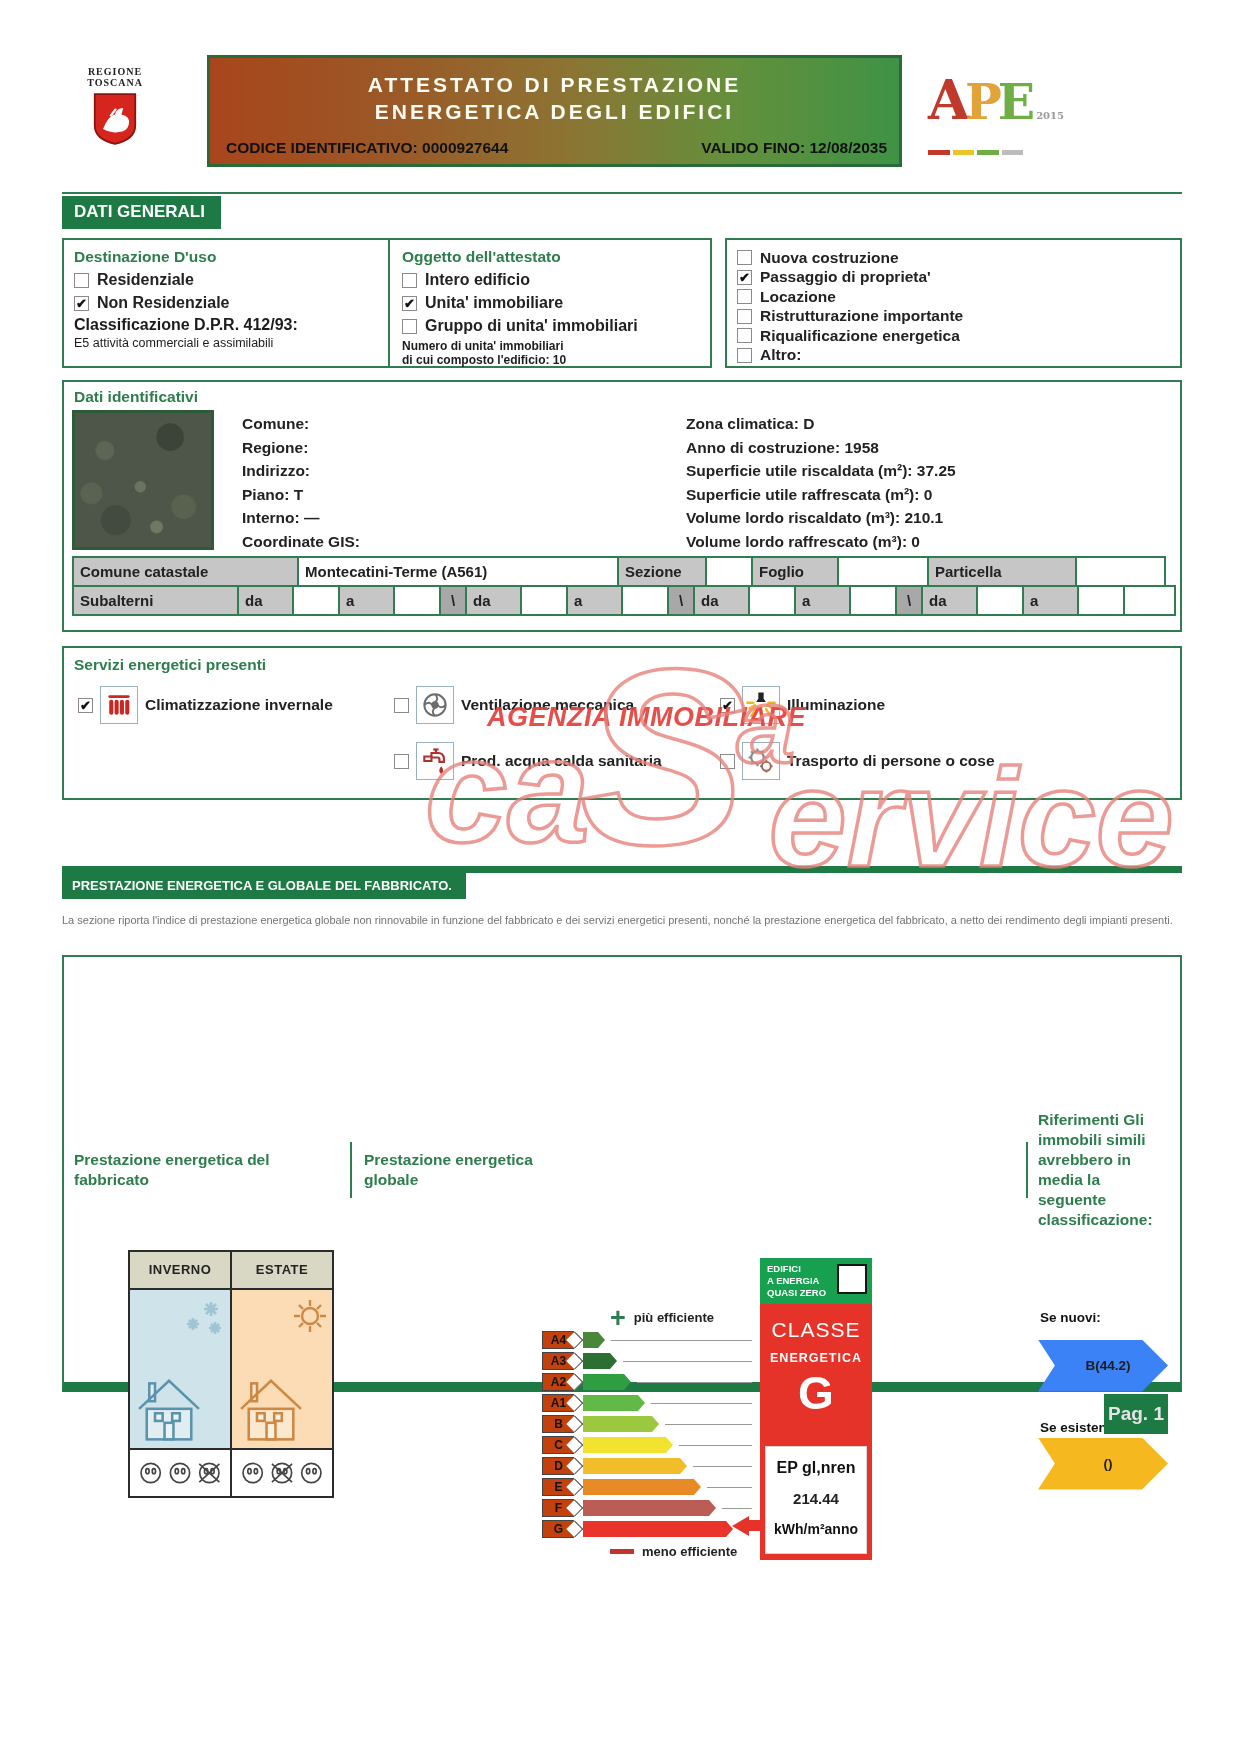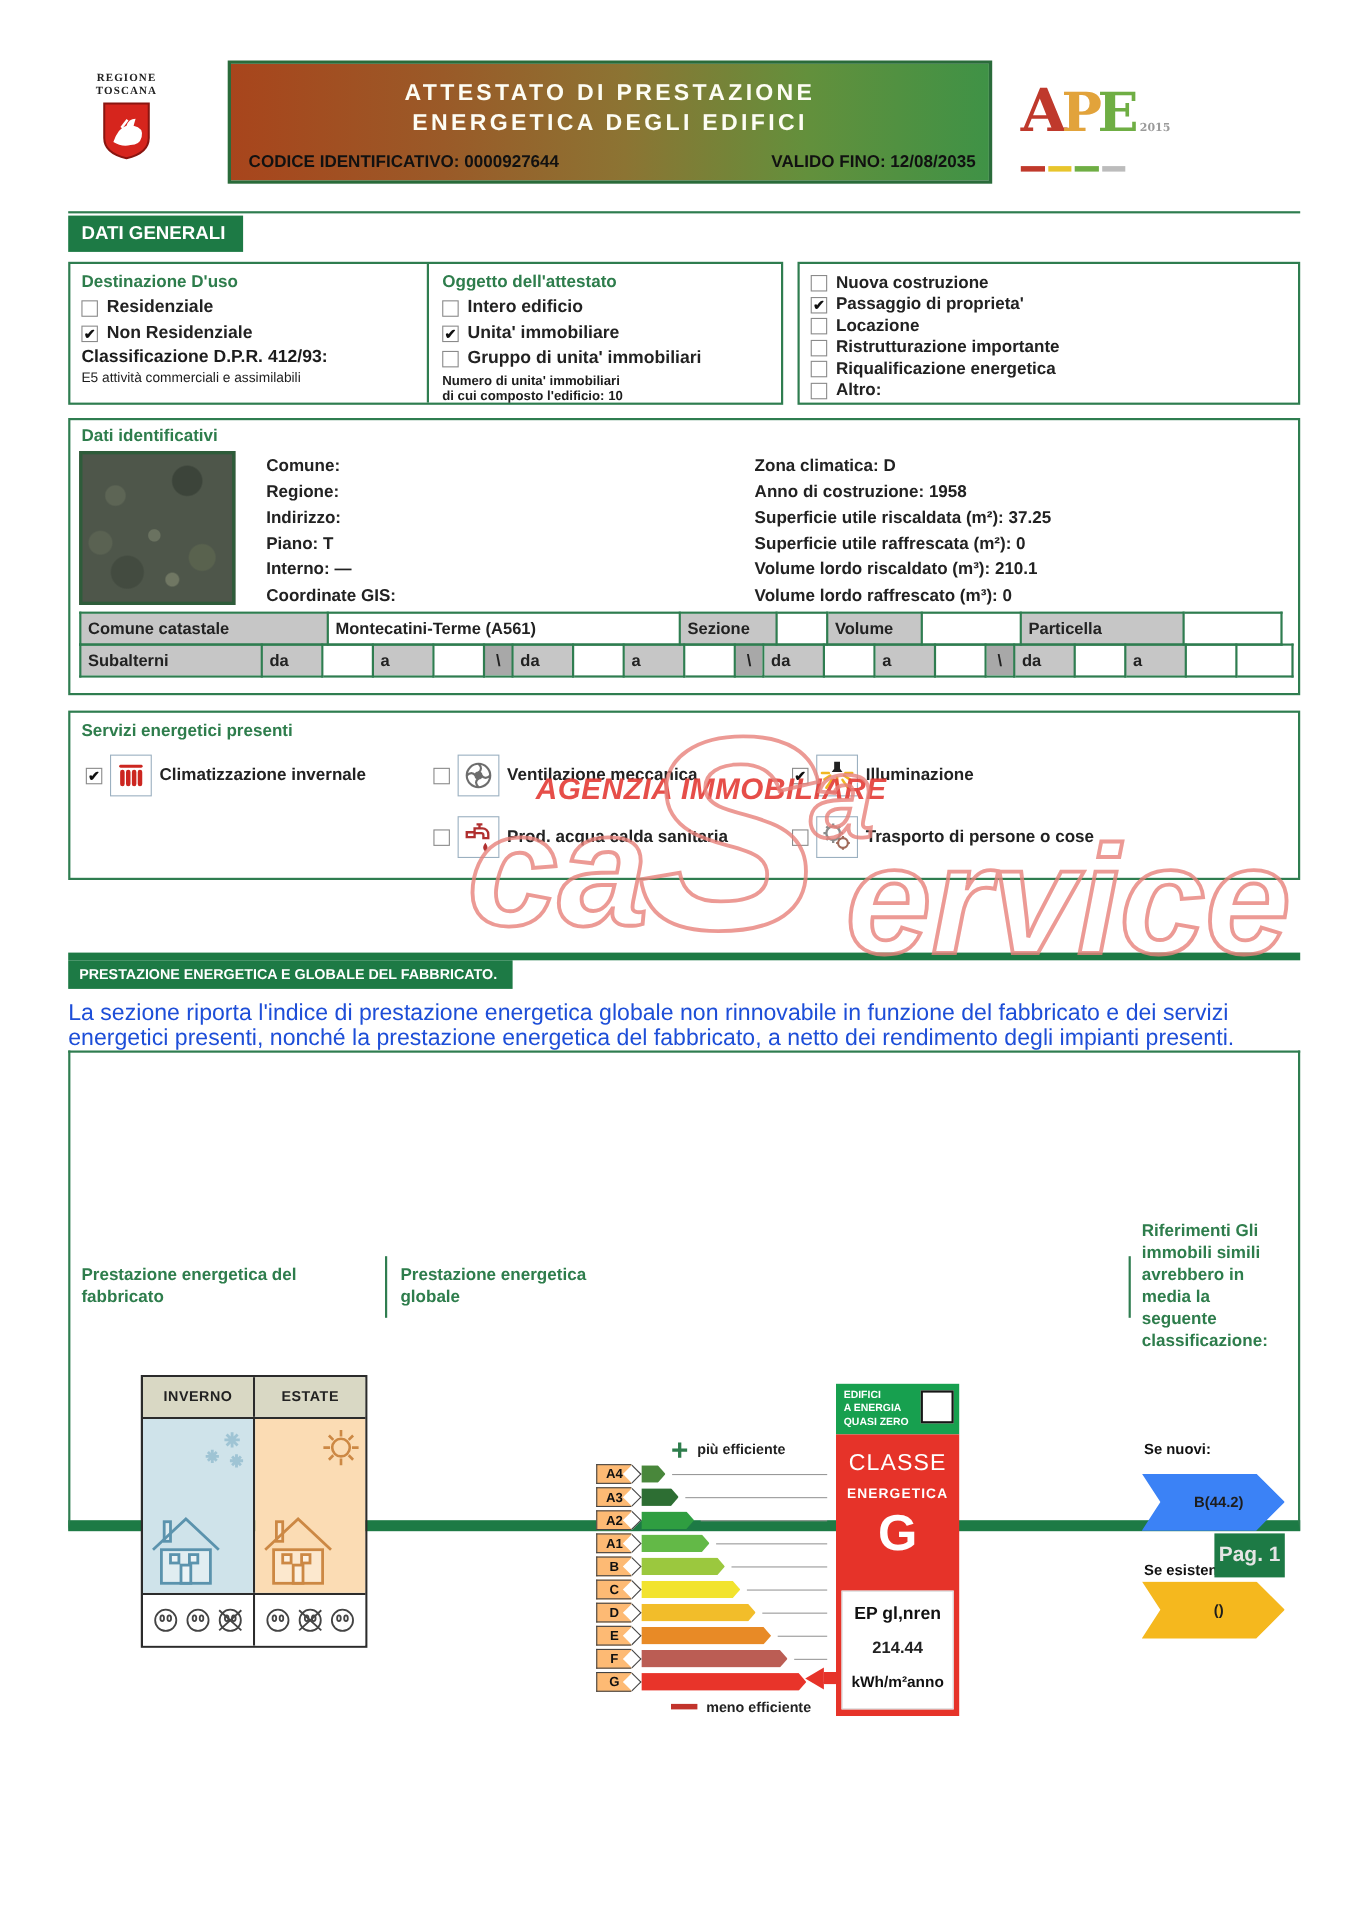--- a/index.html
+++ b/index.html
@@ -78,21 +78,21 @@
   .cat2 { margin-top:-2px; }
 
   
   .box-serv { left:62px; top:646px; width:1120px; height:154px; }
   .serv-title { position:absolute; left:10px; top:8px; }
   .svc { position:absolute; display:flex; align-items:center; gap:7px; }
   .icon-box { width:38px; height:38px; border:1.5px solid #9bb0c0; background:#fff; display:inline-flex; align-items:center; justify-content:center; flex:0 0 38px; }
   .svc-label { font-weight:bold; font-size:15.5px; color:#222; }
 
   
-  .desc { position:absolute; left:62px; top:909px; width:1122px; font-size:21px; line-height:23px; color:#1d4ed8; }
+  .desc { position:absolute; left:62px; top:909px; width:1122px; font-size:11px; line-height:23px; color:#737373; }
 
   
   .box-perf { left:62px; top:955px; width:1120px; height:437px; border-bottom:10px solid #1d7a45; display:flex;align-items:center; }
   .colA { width:288px; border-right:2px solid #2f7d50; position:relative; padding:8px 10px; }
   .colB { flex:1; border-right:2px solid #2f7d50; position:relative; padding:8px 12px; }
   .colC { width:152px; position:relative; padding:8px 10px; }
   .col-title { color:#2e7d4c; font-weight:bold; font-size:15.5px; line-height:20px; }
 
   
   .season-tbl { position:absolute; left:64px; top:108px; width:206px; border:2px solid #2b2b2b; }
@@ -106,21 +106,21 @@
   .season-faces { display:flex; border-top:2px solid #2b2b2b; }
   .fcell { flex:1; height:46px; background:#fff; border-right:2px solid #2b2b2b; display:flex; align-items:center; justify-content:center; }
   .fcell:last-child { border-right:none; }
 
   
   .plus-row { position:absolute; left:258px; top:166px; display:flex; align-items:center; gap:8px; }
   .plus-glyph { color:#2e7d4c; font-size:27px; font-weight:bold; line-height:20px; }
   .eff-label { font-size:13px; font-weight:bold; color:#222; }
   .scale { position:absolute; left:190px; top:188px; width:210px; }
   .srow { display:flex; align-items:center; height:21px; width:210px; }
-  .tag { position:relative; width:32px; height:18px; border:1.7px solid #444; border-right:none; background:#fdba74;
+  .tag { position:relative; width:32px; height:18px; border:1.7px solid #444; border-right:none; background:#c2410c;
          display:inline-flex; align-items:center; justify-content:center; font-size:12px; font-weight:bold; color:#111; flex:0 0 32px; }
   .tag::after { content:""; position:absolute; right:-6px; top:2.1px; width:10.5px; height:10.5px; background:#fff;
                 border-top:1.7px solid #444; border-right:1.7px solid #444; transform:rotate(45deg); }
   .bar { height:16px; margin-left:9px; display:inline-block;
          clip-path:polygon(0 0, calc(100% - 7px) 0, 100% 50%, calc(100% - 7px) 100%, 0 100%); }
   .rline { flex:1; border-top:1.3px solid #999; margin-left:6px; }
   .meno-row { position:absolute; left:258px; top:402px; display:flex; align-items:center; gap:8px; }
   .meno-dash { width:24px; height:5px; background:#c2342c; display:inline-block; }
 
   
@@ -288,21 +288,21 @@
     </div>
 
     <div class="cat-wrap">
       <table class="cat cat1">
         <tbody>
             <tr>
           <td class="cl" style="width:225px">Comune catastale</td>
           <td class="cv" style="width:320px">Montecatini-Terme (A561)</td>
           <td class="cl" style="width:88px">Sezione</td>
           <td class="cv" style="width:46px"></td>
-          <td class="cl" style="width:86px">Volume</td>
+          <td class="cl" style="width:86px">Foglio</td>
           <td class="cv" style="width:90px"></td>
           <td class="cl" style="width:148px">Particella</td>
           <td class="cv" style="width:89px"></td>
         </tr>
       </tbody>
         </table>
       <table class="cat cat2">
         <tbody>
             <tr>
           <td class="cl" style="width:165px">Subalterni</td>

